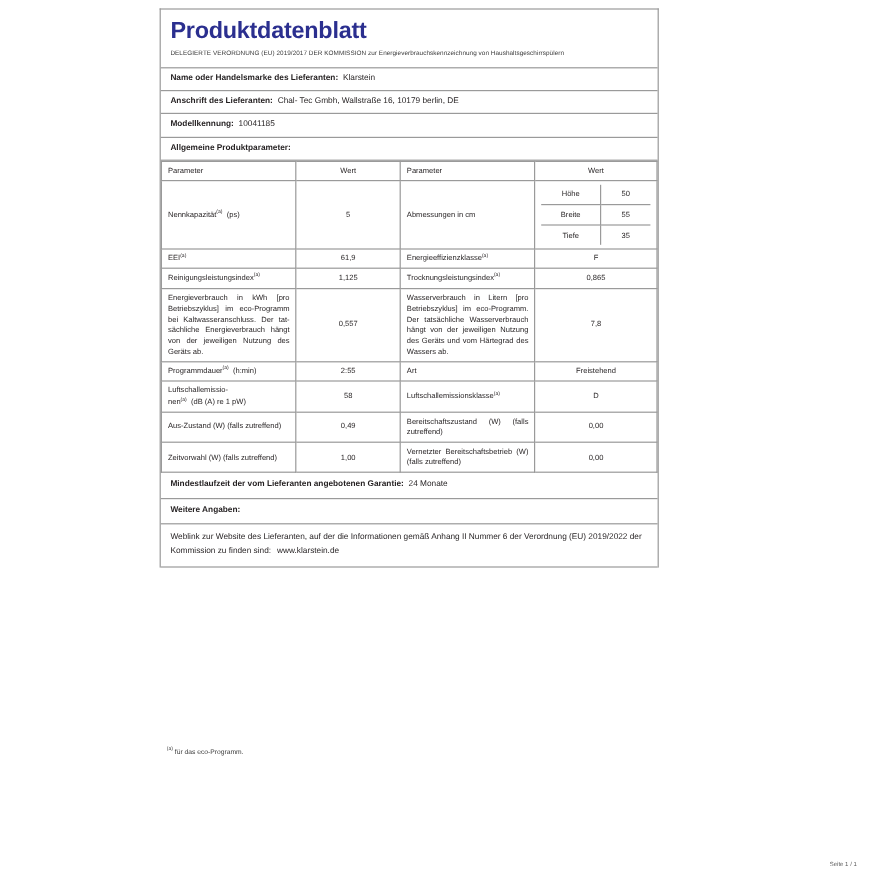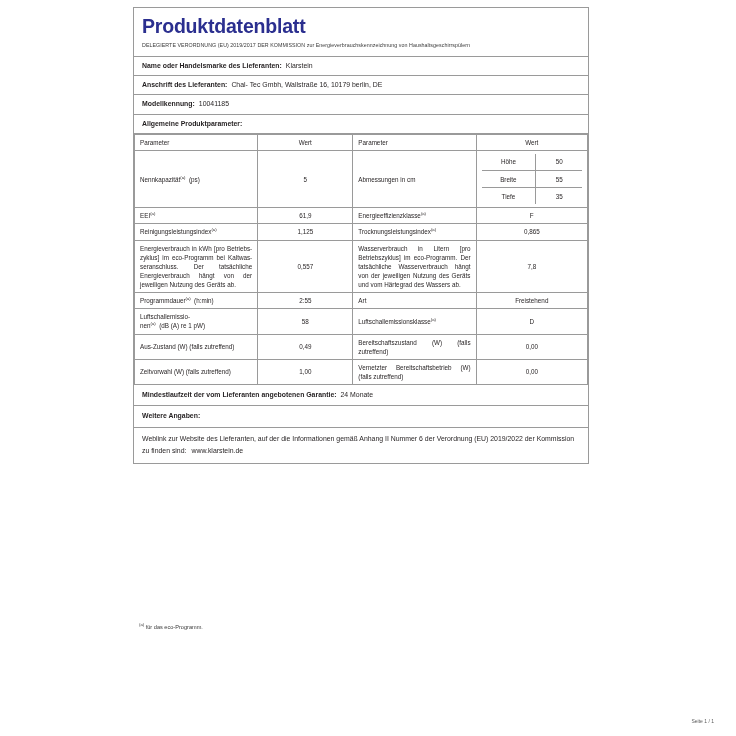--- a/index.html
+++ b/index.html
@@ -17,21 +17,21 @@
   .page {
     position: relative;
     width: 736px;
     height: 736px;
     box-sizing: border-box;
   }
   .sheet {
     position: absolute;
     left: 133px;
     top: 7px;
-    width: 456px;
+    width: 416px;
     box-sizing: border-box;
     border: 1px solid #9a9a9a;
     border-bottom: none;
   }
   .block {
     border-bottom: 1px solid #9a9a9a;
     box-sizing: border-box;
   }
   .titleblock {
     padding: 8px 8px 5px 8px;

